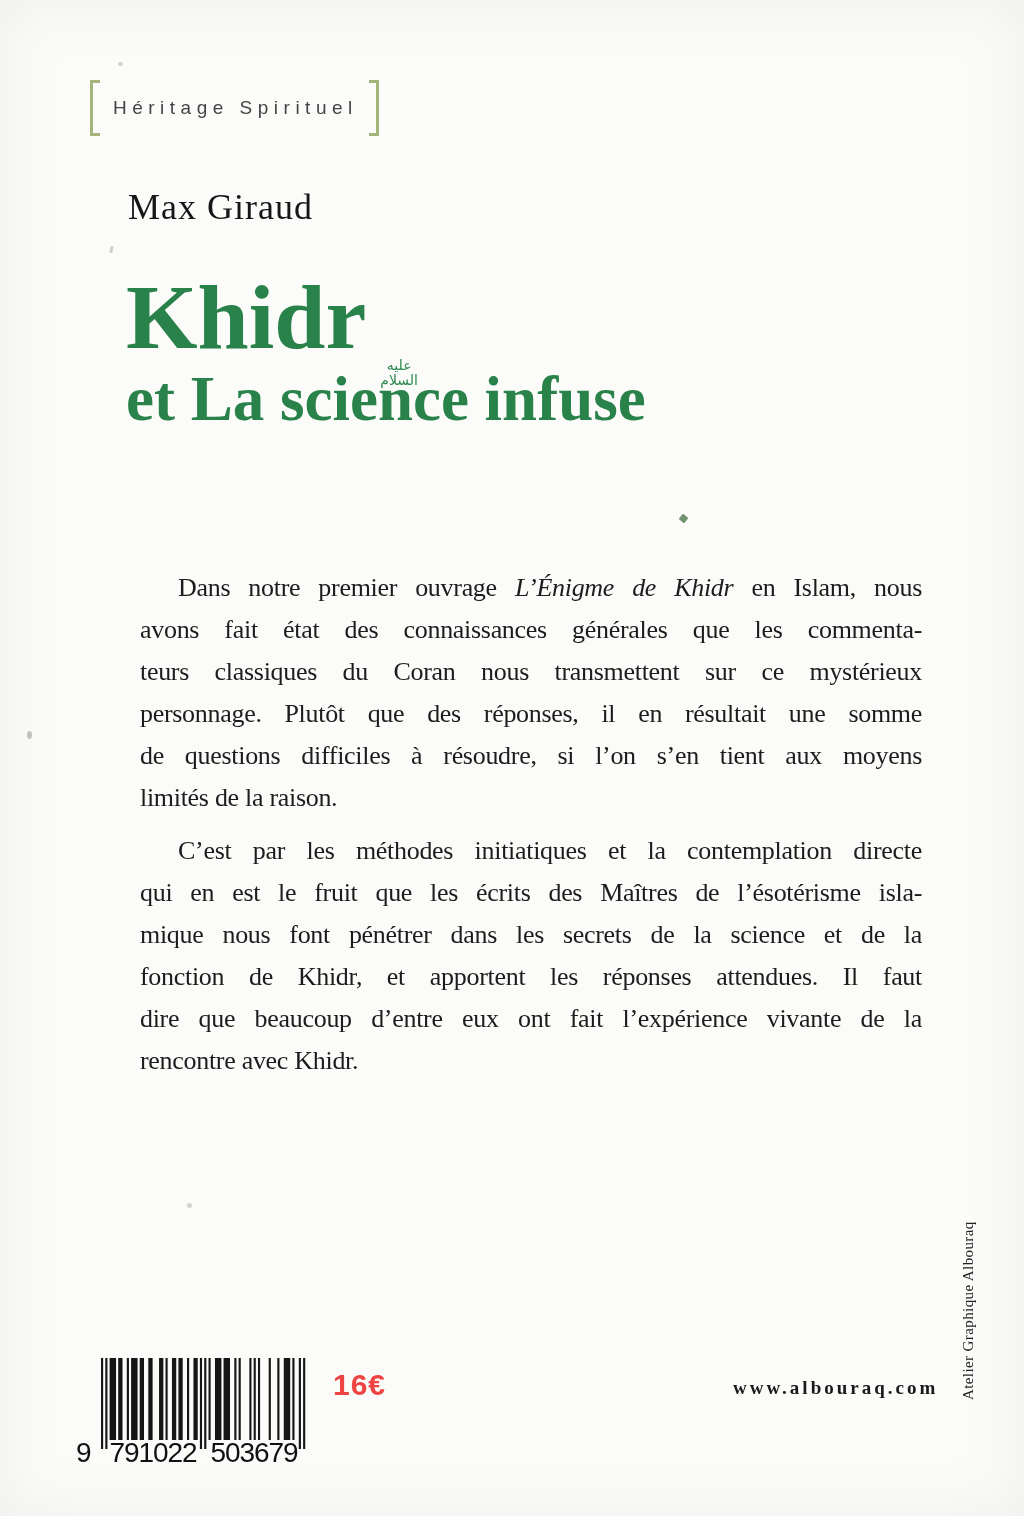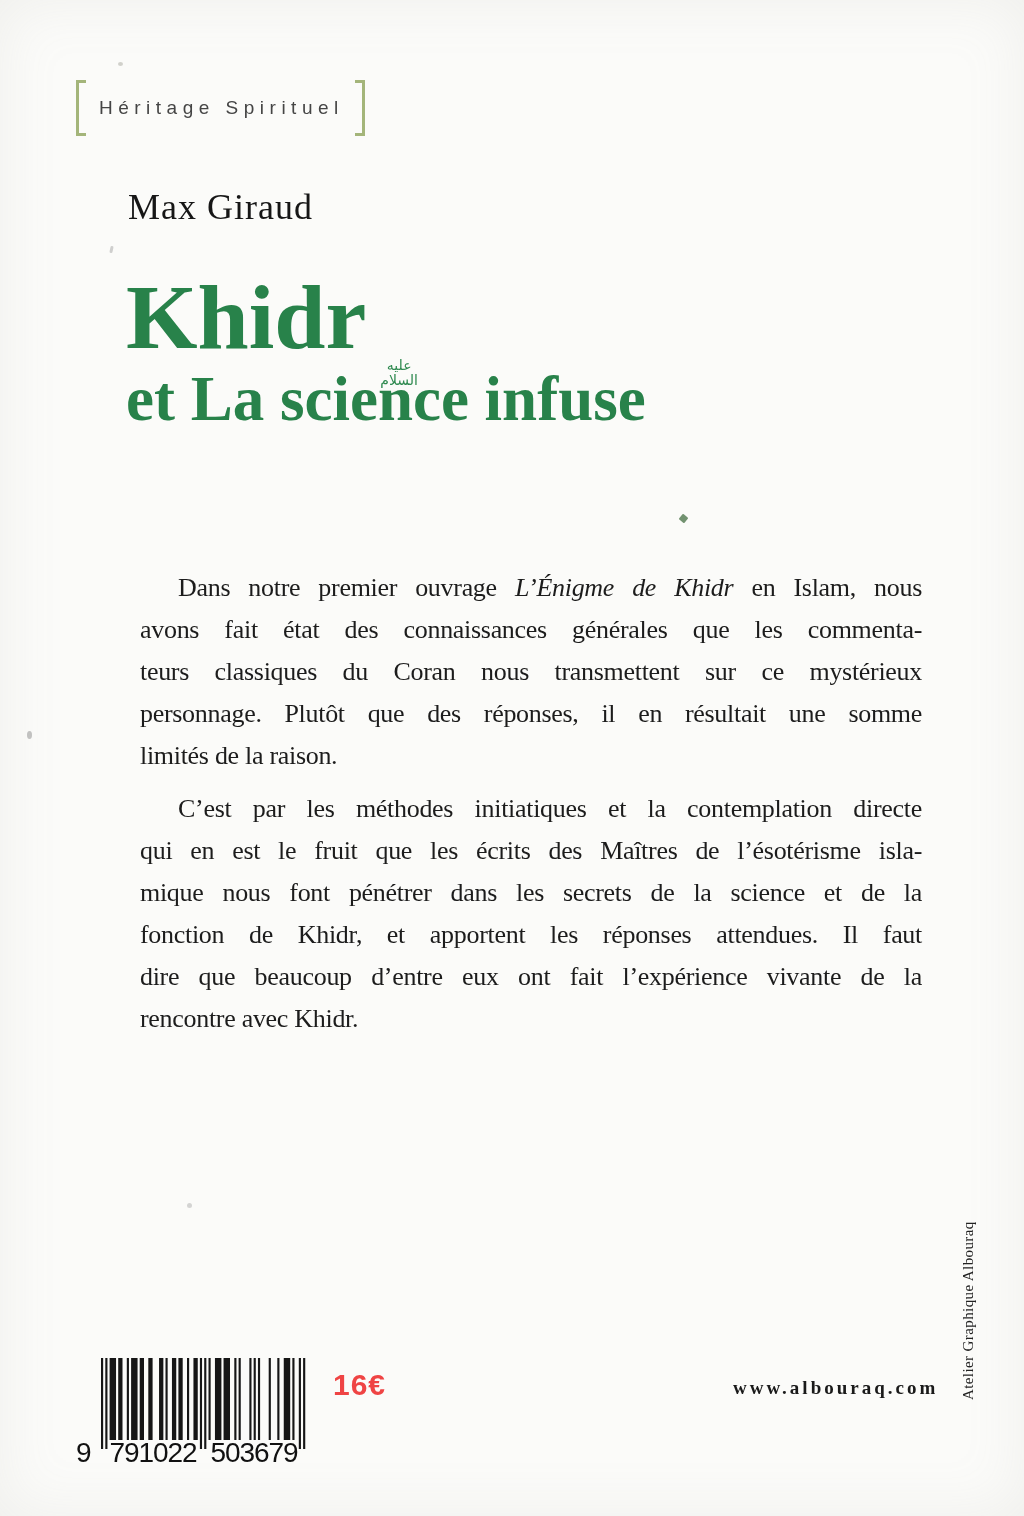--- a/index.html
+++ b/index.html
@@ -12,21 +12,21 @@
   body{width:1024px;height:1516px;position:relative;}
   .cover{
     position:absolute;left:0;top:0;width:1024px;height:1516px;
     background:#fbfbf9;
     box-shadow:inset 0 0 60px rgba(160,160,150,.12);
     overflow:hidden;
     font-family:"Liberation Serif","DejaVu Serif",serif;
   }
 
   
-  .collection{position:absolute;left:76px;top:80px;display:flex;align-items:center;}
+  .collection{position:absolute;left:90px;top:80px;display:flex;align-items:center;}
   .bracket{position:relative;width:11px;height:56px;flex:0 0 auto;}
   .bracket::before,.bracket::after{content:"";position:absolute;background:var(--olive);}
   .bracket.l{border-left:3px solid var(--olive);}
   .bracket.l::before{top:0;left:-3px;width:10px;height:3px;}
   .bracket.l::after{bottom:0;left:-3px;width:10px;height:3px;}
   .bracket.r{border-right:3px solid var(--olive);}
   .bracket.r::before{top:0;right:-3px;width:10px;height:3px;}
   .bracket.r::after{bottom:0;right:-3px;width:10px;height:3px;}
   .collection-label{
     font-family:"Liberation Sans","DejaVu Sans",sans-serif;
@@ -120,20 +120,21 @@
     <div class="t2">et La science infuse</div>
   </div>
   <div class="ornament"></div>
 
   <div class="blurb">
     <div class="par1">
       <div class="line first"><span>Dans notre premier ouvrage </span><span class="it">L’Énigme de Khidr</span><span> en Islam, nous</span></div>
       <div class="line">avons fait état des connaissances générales que les commenta-</div>
       <div class="line">teurs classiques du Coran nous transmettent sur ce mystérieux</div>
       <div class="line">personnage. Plutôt que des réponses, il en résultait une somme</div>
+      <div class="line">de questions difficiles à résoudre, si l’on s’en tient aux moyens</div>
       <div class="line last">limités de la raison.</div>
     </div>
     <div class="par2">
       <div class="line first">C’est par les méthodes initiatiques et la contemplation directe</div>
       <div class="line">qui en est le fruit que les écrits des Maîtres de l’ésotérisme isla-</div>
       <div class="line">mique nous font pénétrer dans les secrets de la science et de la</div>
       <div class="line">fonction de Khidr, et apportent les réponses attendues. Il faut</div>
       <div class="line">dire que beaucoup d’entre eux ont fait l’expérience vivante de la</div>
       <div class="line last">rencontre avec Khidr.</div>
     </div>

